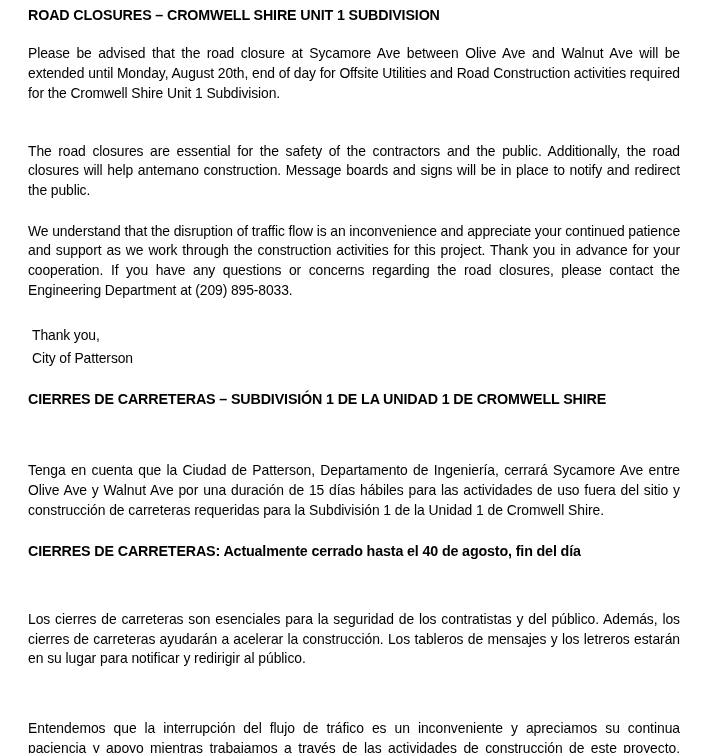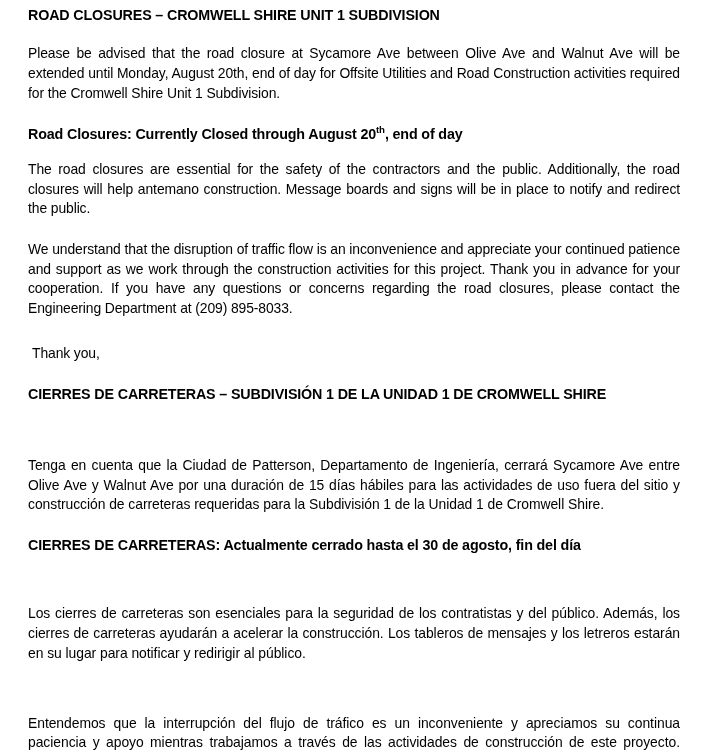--- a/index.html
+++ b/index.html
@@ -75,47 +75,47 @@
   <div class="doc-body">
 
     <h1 class="section-heading">ROAD CLOSURES – CROMWELL SHIRE UNIT 1 SUBDIVISION</h1>
 
     <div class="spacer-head"></div>
 
     <p class="para">Please be advised that the road closure at Sycamore Ave between Olive Ave and Walnut Ave will be extended until Monday, August 20th, end of day for Offsite Utilities and Road Construction activities required for the Cromwell Shire Unit 1 Subdivision.</p>
 
     <div class="spacer-lg"></div>
 
-    <h2 class="section-heading"><span>Road Closures: Currently Closed through August 20</span><sup class="ordinal">th</sup><span>, end of day</span></h2>
 
     <div class="spacer-md"></div>
 
     <p class="para">The road closures are essential for the safety of the contractors and the public. Additionally, the road closures will help antemano construction. Message boards and signs will be in place to notify and redirect the public.</p>
 
     <div class="spacer-lg"></div>
 
     <p class="para">We understand that the disruption of traffic flow is an inconvenience and appreciate your continued patience and support as we work through the construction activities for this project. Thank you in advance for your cooperation.  If you have any questions or concerns regarding the road closures,  please contact the Engineering Department at  (209) 895-8033.</p>
 
     <div class="spacer-lg"></div>
 
     <p class="signature-line">Thank you,</p>
+    <p class="signature-line">City of Patterson</p>
 
     <div class="spacer-md"></div>
 
     <div class="es-block">
 
       <h2 class="section-heading">CIERRES DE CARRETERAS – SUBDIVISIÓN 1 DE LA UNIDAD 1 DE CROMWELL SHIRE</h2>
 
       <div class="spacer-head"></div>
 
       <p class="para">Tenga en cuenta que la Ciudad de Patterson, Departamento de Ingeniería, cerrará Sycamore Ave entre Olive Ave y Walnut Ave por una duración de 15 días hábiles para las actividades de uso fuera del sitio y construcción de carreteras requeridas para la Subdivisión 1 de la Unidad 1 de Cromwell Shire.</p>
 
       <div class="spacer-lg"></div>
 
-      <h2 class="section-heading">CIERRES DE CARRETERAS:  Actualmente cerrado hasta el 30 de agosto, fin del día</h2>
+      <h2 class="section-heading">CIERRES DE CARRETERAS:  Actualmente cerrado hasta el 40 de agosto, fin del día</h2>
 
       <div class="spacer-md"></div>
 
       <p class="para">Los cierres de carreteras son esenciales para la seguridad de los contratistas y del público. Además, los cierres de carreteras ayudarán a acelerar la construcción. Los tableros de mensajes y los letreros estarán en su lugar para notificar y redirigir al público.</p>
 
       <div class="spacer-md"></div>
 
       <p class="para">Entendemos que la interrupción del flujo de tráfico es un inconveniente y apreciamos su continua paciencia y apoyo mientras trabajamos a través de las actividades de construcción de este proyecto. Gracias de antemano por su cooperación. Si tiene alguna pregunta o inquietud con respecto al cierre de carreteras, comuníquese con el Departamento de Ingeniería al (209) 895-8033.</p>
 
       <div class="spacer-md"></div>

